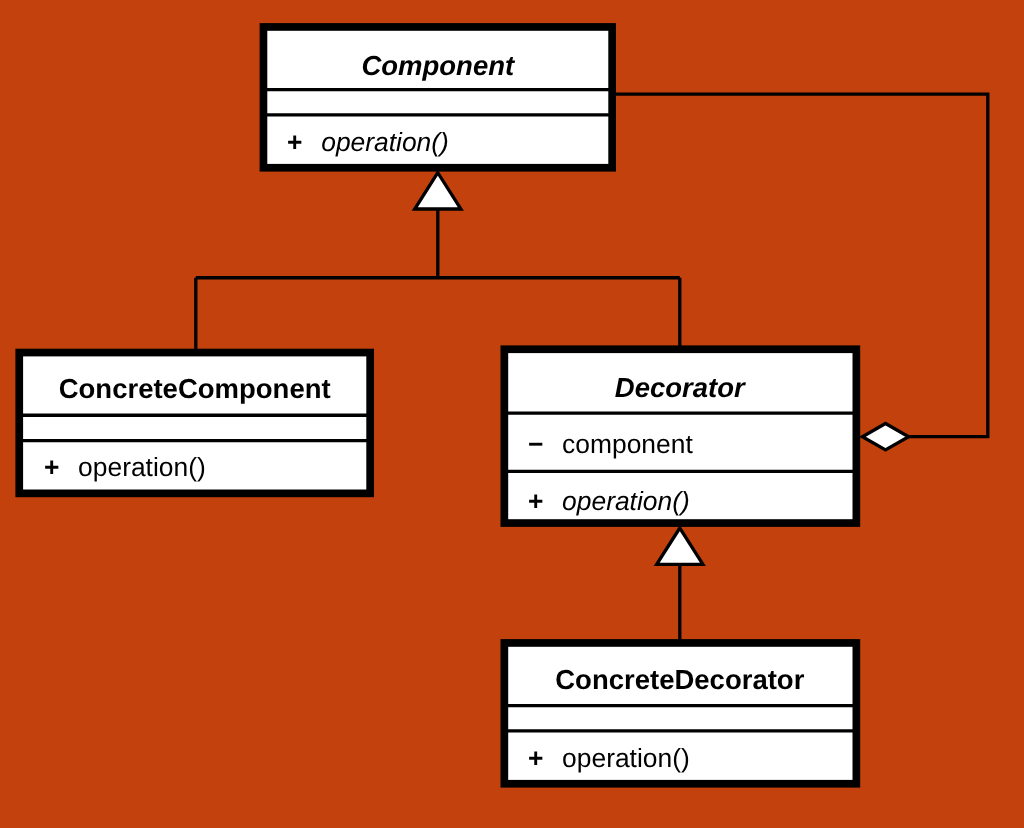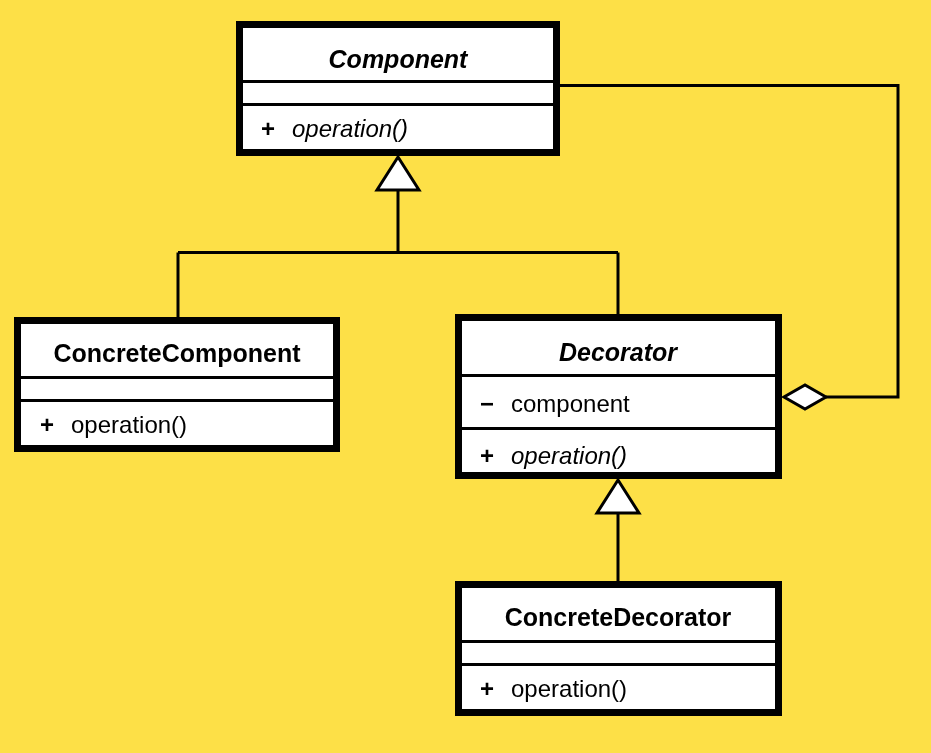--- a/index.html
+++ b/index.html
@@ -11,21 +11,21 @@
   body {
     width: 931px;
     height: 753px;
     font-family: "Liberation Sans", sans-serif;
     overflow: hidden;
   }
   #diagram-root {
     position: relative;
     width: 931px;
     height: 753px;
-    background: #fde047;
+    background: #c2410c;
   }
   svg.uml-canvas {
     position: absolute;
     top: 0;
     left: 0;
     width: 931px;
     height: 753px;
     display: block;
   }
   .uml-box-outline {

